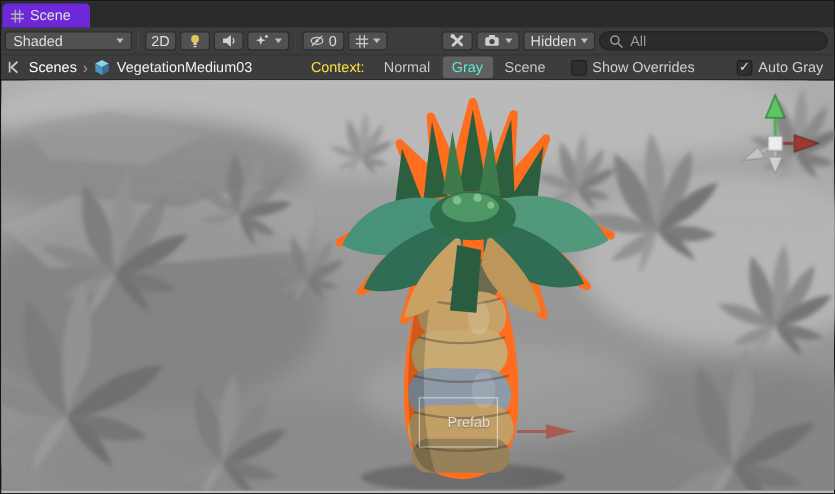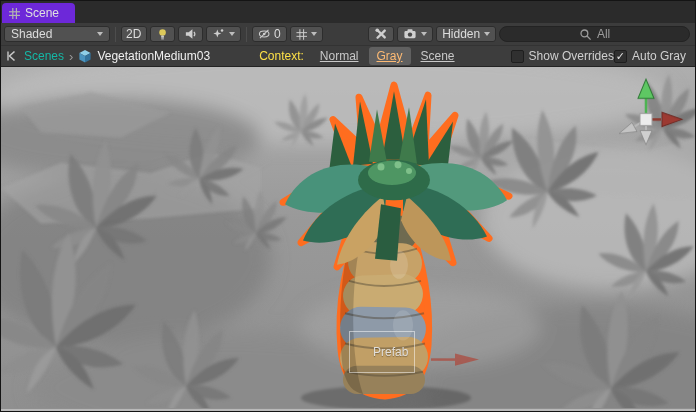--- a/index.html
+++ b/index.html
@@ -15,32 +15,32 @@
   .toolbar{height:22px;background:#3c3c3c;display:flex;align-items:center;padding:0 3px;gap:3px;}
   .btn{height:16px;min-width:20px;background:#515151;border:1px solid #2d2d2d;border-radius:3px;
        display:inline-flex;align-items:center;justify-content:center;gap:4px;padding:0 5px;color:#ddd;}
   .btn.wide{width:112px;justify-content:space-between;padding:0 6px;}
   .caret{width:0;height:0;border-left:3.5px solid transparent;border-right:3.5px solid transparent;
          border-top:4px solid #bdbdbd;}
   .sep{width:1px;height:15px;background:#2b2b2b;border-right:1px solid #4d4d4d;margin:0 2px;}
   .mid-group{margin-left:42px;display:flex;gap:3px;align-items:center;}
   .search{margin-left:auto;margin-right:2px;width:203px;height:16px;background:#2b2b2b;
           border:1px solid #232323;border-radius:8px;display:flex;align-items:center;gap:5px;
-          padding:0 7px;color:#9b9b9b;justify-content:center;}
+          padding:0 7px;color:#9b9b9b;}
   
   .breadcrumb{height:22px;background:#3d3d3d;border-top:1px solid #333;border-bottom:1px solid #232323;
               display:flex;align-items:center;padding:0 9px 0 4px;gap:5px;}
-  .crumb-root{color:#14b8a6;}
+  .crumb-root{color:#ffffff;}
   .crumb-sep{color:#9a9a9a;font-size:13px;}
   .crumb-current{color:#f0f0f0;font-weight:normal;}
   .ctx-group{margin-left:44px;display:flex;align-items:center;gap:2px;}
   .ctx-label{color:#fde047;margin-right:6px;}
-  .ctx-opt{padding:2px 8px;border-radius:3px;color:#c8c8c8;text-decoration:underline;}
-  .ctx-opt.selected{background:#606060;color:#fdba74;}
-  .checks{margin-left:auto;display:flex;gap:0;align-items:center;}
+  .ctx-opt{padding:2px 8px;border-radius:3px;color:#c8c8c8;}
+  .ctx-opt.selected{background:#606060;color:#5eead4;}
+  .checks{margin-left:auto;display:flex;gap:35px;align-items:center;}
   .check{display:flex;align-items:center;gap:5px;color:#d0d0d0;}
   .box{width:13px;height:13px;background:#303030;border:1px solid #1e1e1e;border-radius:2px;
        display:flex;align-items:center;justify-content:center;font-size:11px;color:#e2e2e2;line-height:1;}
   
   .scene{position:absolute;top:66px;left:0;width:694px;height:341px;background:#9a9a9a;border-radius:24px;}
   .scene svg.render{display:block;width:100%;height:100%;}
   .prefab-rect{position:absolute;left:348px;top:264px;width:66px;height:42px;
                border:1px solid rgba(255,255,255,.5);}
   .prefab-label{position:absolute;left:372px;top:278px;color:rgba(232,232,232,.9);
                 text-shadow:0 1px 1px rgba(0,0,0,.35);font-size:12px;}

